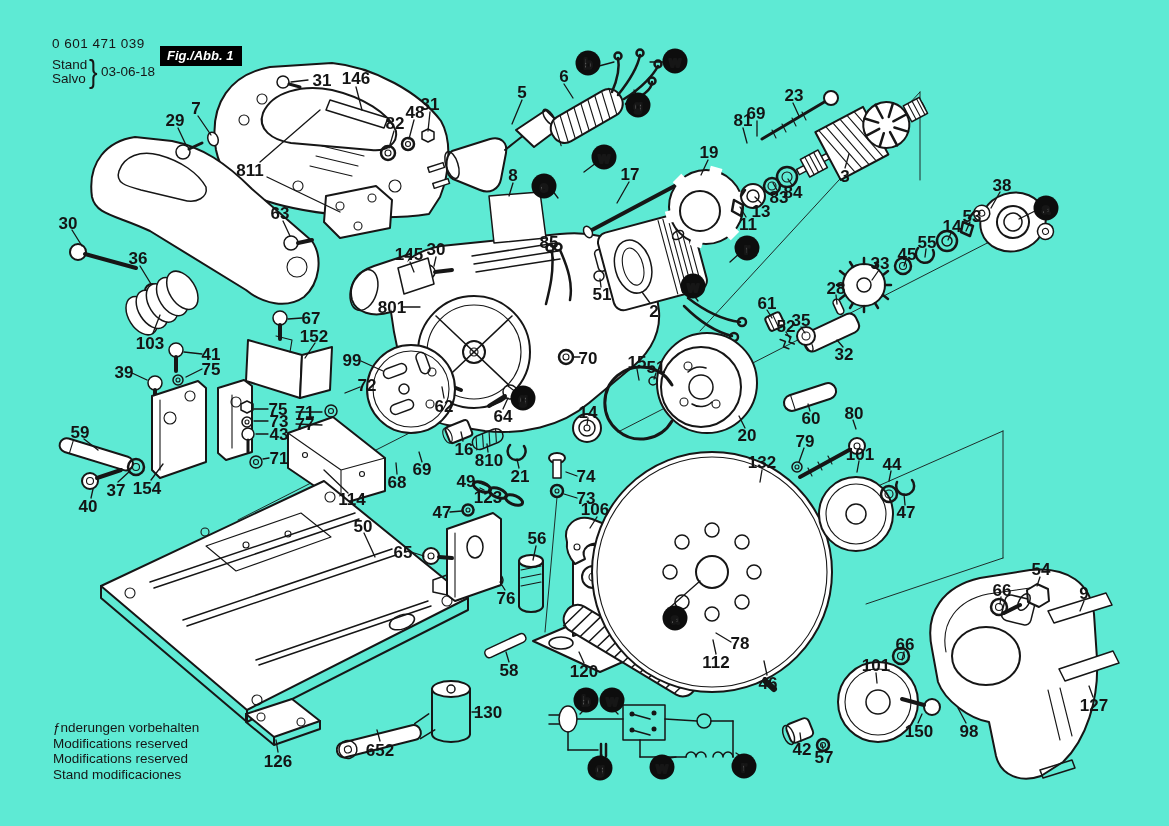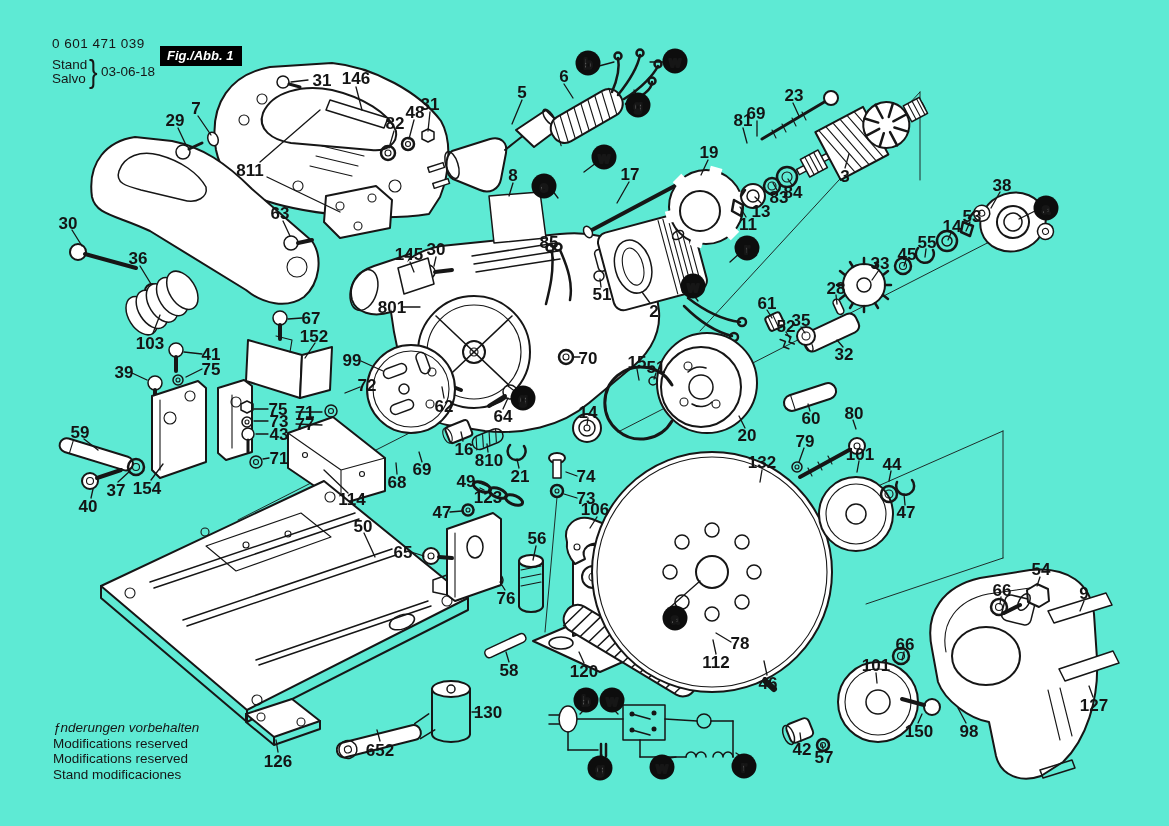--- a/index.html
+++ b/index.html
@@ -6,21 +6,21 @@
   .page{position:relative;width:1169px;height:826px;background:#5eead4;overflow:hidden;
         font-family:"Liberation Sans",sans-serif;color:#161616;}
   .hdr{position:absolute;left:52px;top:36px;font-size:13.5px;line-height:15px;}
   .hdr .pn{letter-spacing:.5px;}
   .stand-issue{position:absolute;left:52px;top:53px;display:flex;align-items:center;font-size:13.5px;}
   .si-col{line-height:13.5px;}
   .brace{font-size:32px;font-weight:400;margin:0 2px 0 1px;transform:scaleX(.8);}
   .fig-badge{position:absolute;left:160px;top:46px;background:#000;color:#fff;
              font-weight:bold;font-style:italic;font-size:13px;padding:2px 9px 3px 7px;}
   .ftr{position:absolute;left:53px;top:720px;font-size:13.5px;line-height:15.5px;}
-  .ftr .l0{font-style:italic;}
+  .ftr .l0{}
   svg.diagram{position:absolute;left:0;top:0;}
   .callout{font:bold 17px "Liberation Sans",sans-serif;fill:#141414;text-anchor:middle;}
   .badge{fill:#0d0d0d;stroke:none;}
   .badge-letter{font:bold 15px "Liberation Sans",sans-serif;fill:#fff;text-anchor:middle;}
   .wf{fill:#fff}
   .s1{stroke-width:1.1}
   .s15{stroke-width:1.5}
   .s25{stroke-width:2.5}
   .s3{stroke-width:3}
   .s4{stroke-width:4}

